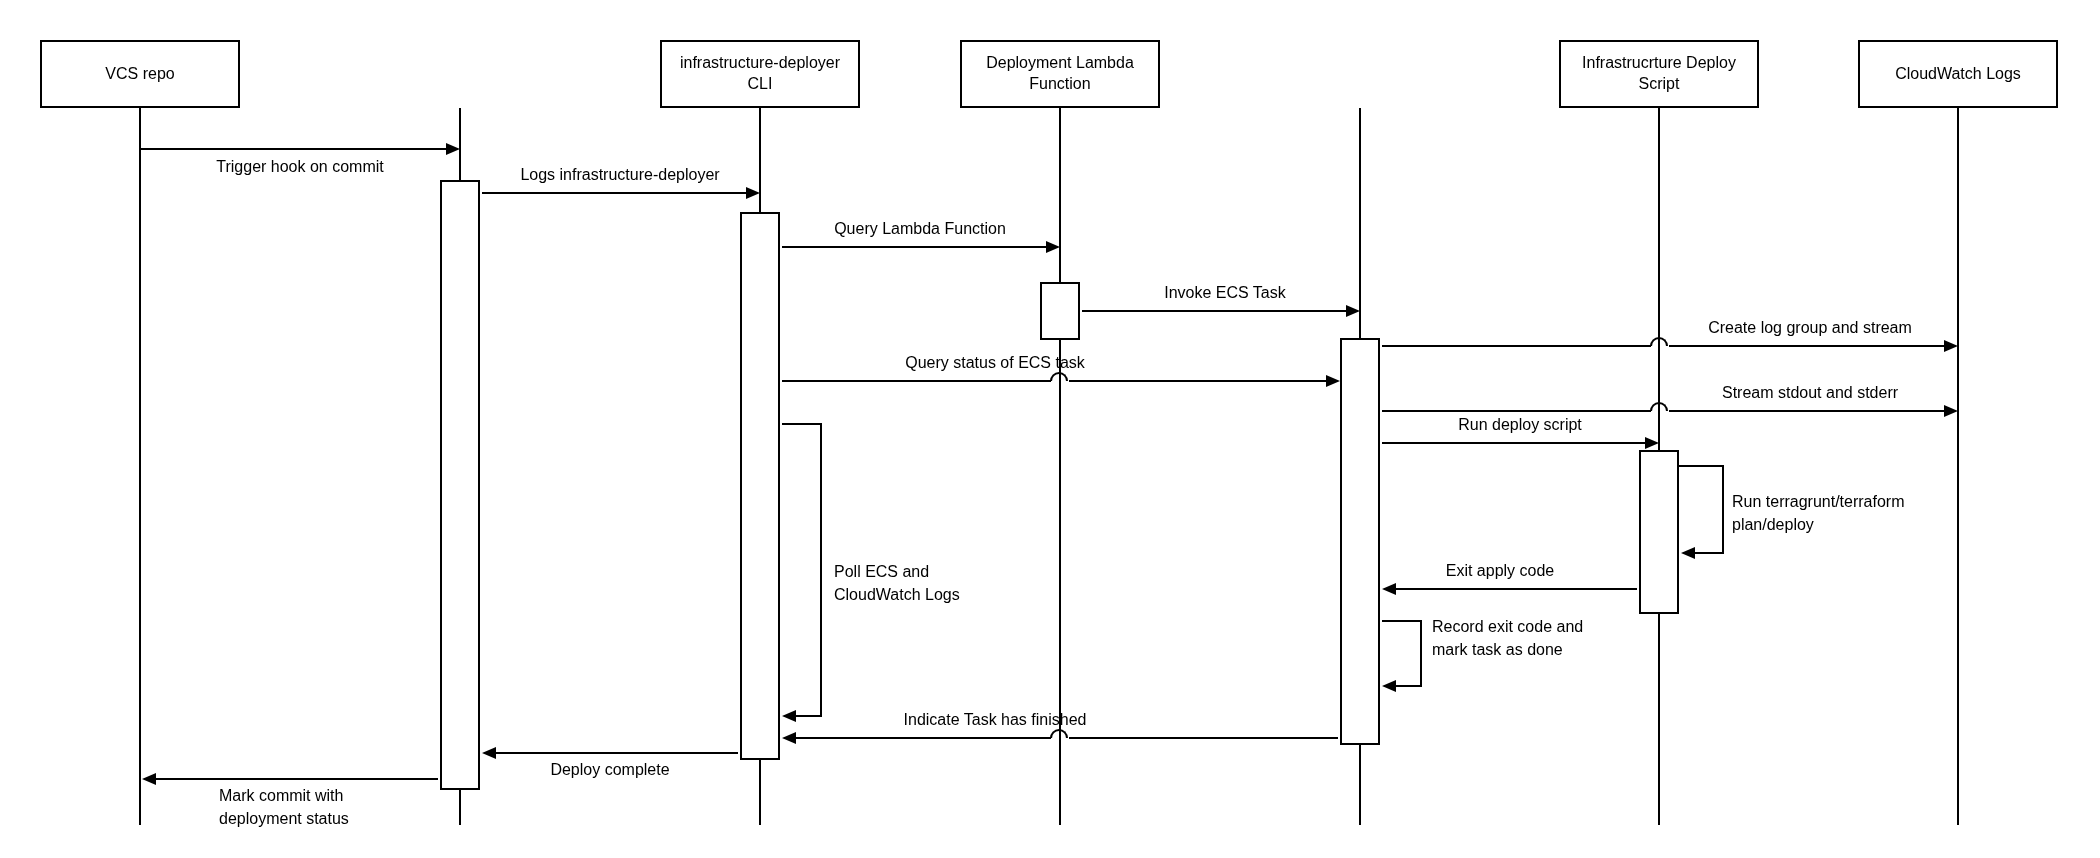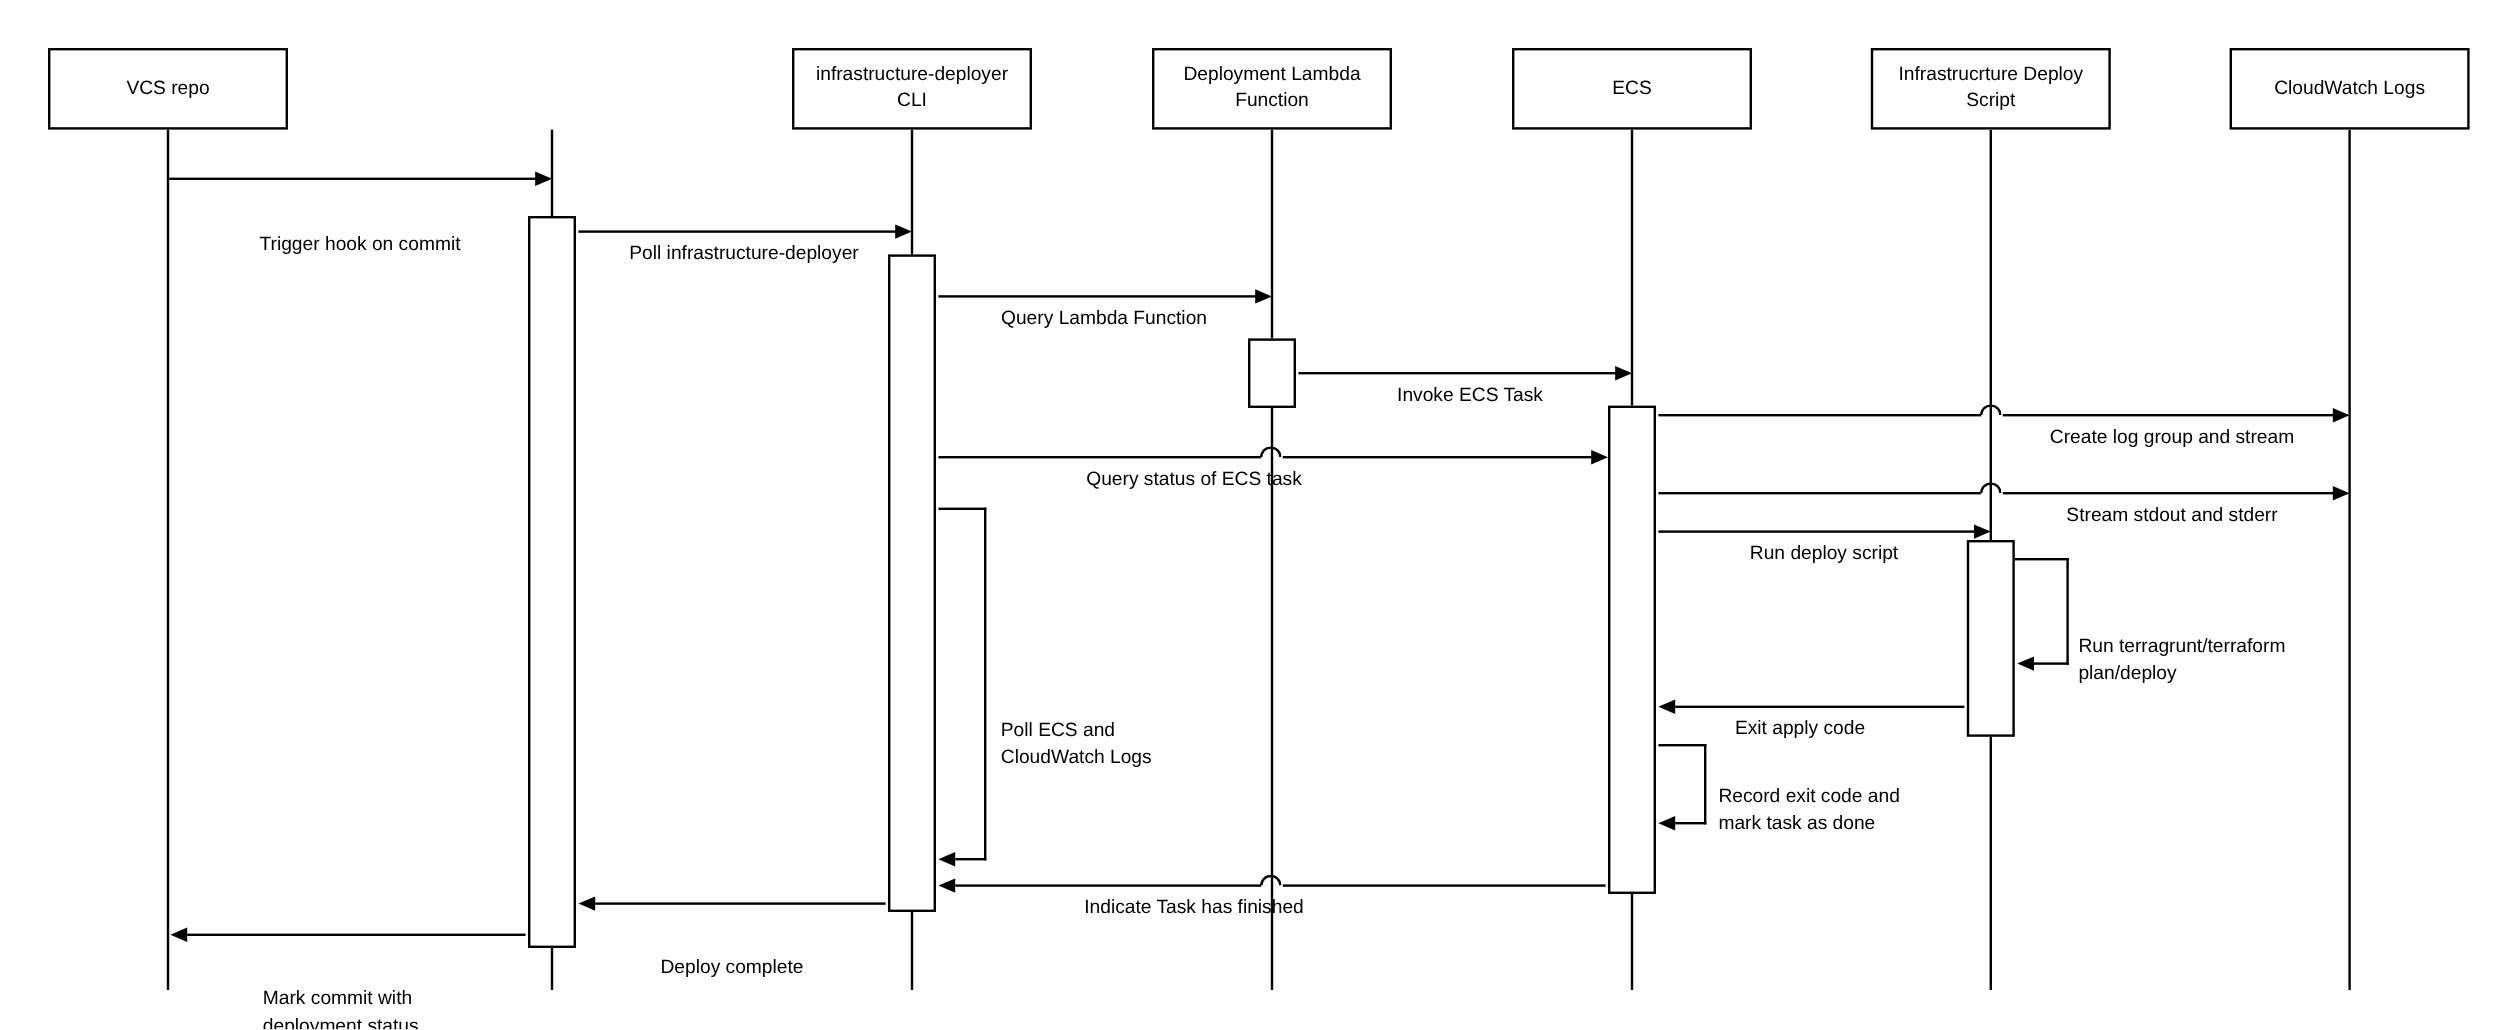--- a/index.html
+++ b/index.html
@@ -61,35 +61,33 @@
     border: 2px solid #000; border-bottom: none;
     border-radius: 9px 9px 0 0;
     background: transparent; z-index: 4;
   }
   .msg-label {
     position: absolute;
     font-size: 16px;
     line-height: 1.45;
     white-space: pre-line;
     z-index: 6;
-    margin-top: 37px;
   }
   .center { text-align: center; }
 </style>
 </head>
 <body>
 
 <div class="canvas">
 
   <div class="actor-box" style="left:40px">VCS repo</div>
   <div class="actor-box" style="left:660px">infrastructure-deployer
 CLI</div>
   <div class="actor-box" style="left:960px">Deployment Lambda
 Function</div>
-  <div class="actor-box" style="left:1260px">ECS</div>
   <div class="actor-box" style="left:1559px">Infrastrucrture Deploy
 Script</div>
   <div class="actor-box" style="left:1858px">CloudWatch Logs</div>
 
   <div class="lifeline" style="left:139px"></div>
   <div class="lifeline" style="left:459px"></div>
   <div class="lifeline" style="left:759px"></div>
   <div class="lifeline" style="left:1059px"></div>
   <div class="lifeline" style="left:1359px"></div>
   <div class="lifeline" style="left:1658px"></div>
@@ -103,21 +101,21 @@
 
   <div>
     <div class="hline" style="left:141px;top:148px;width:307px"></div>
     <div class="arrow-right" style="left:446px;top:143px"></div>
     <div class="msg-label center" style="left:140px;top:155px;width:320px">Trigger hook on commit</div>
   </div>
 
   <div>
     <div class="hline" style="left:482px;top:192px;width:266px"></div>
     <div class="arrow-right" style="left:746px;top:187px"></div>
-    <div class="msg-label center" style="left:480px;top:163px;width:280px">Poll infrastructure-deployer</div>
+    <div class="msg-label center" style="left:480px;top:163px;width:280px">Logs infrastructure-deployer</div>
   </div>
 
   <div>
     <div class="hline" style="left:782px;top:246px;width:266px"></div>
     <div class="arrow-right" style="left:1046px;top:241px"></div>
     <div class="msg-label center" style="left:780px;top:217px;width:280px">Query Lambda Function</div>
   </div>
 
   <div>
     <div class="hline" style="left:1082px;top:310px;width:266px"></div>

